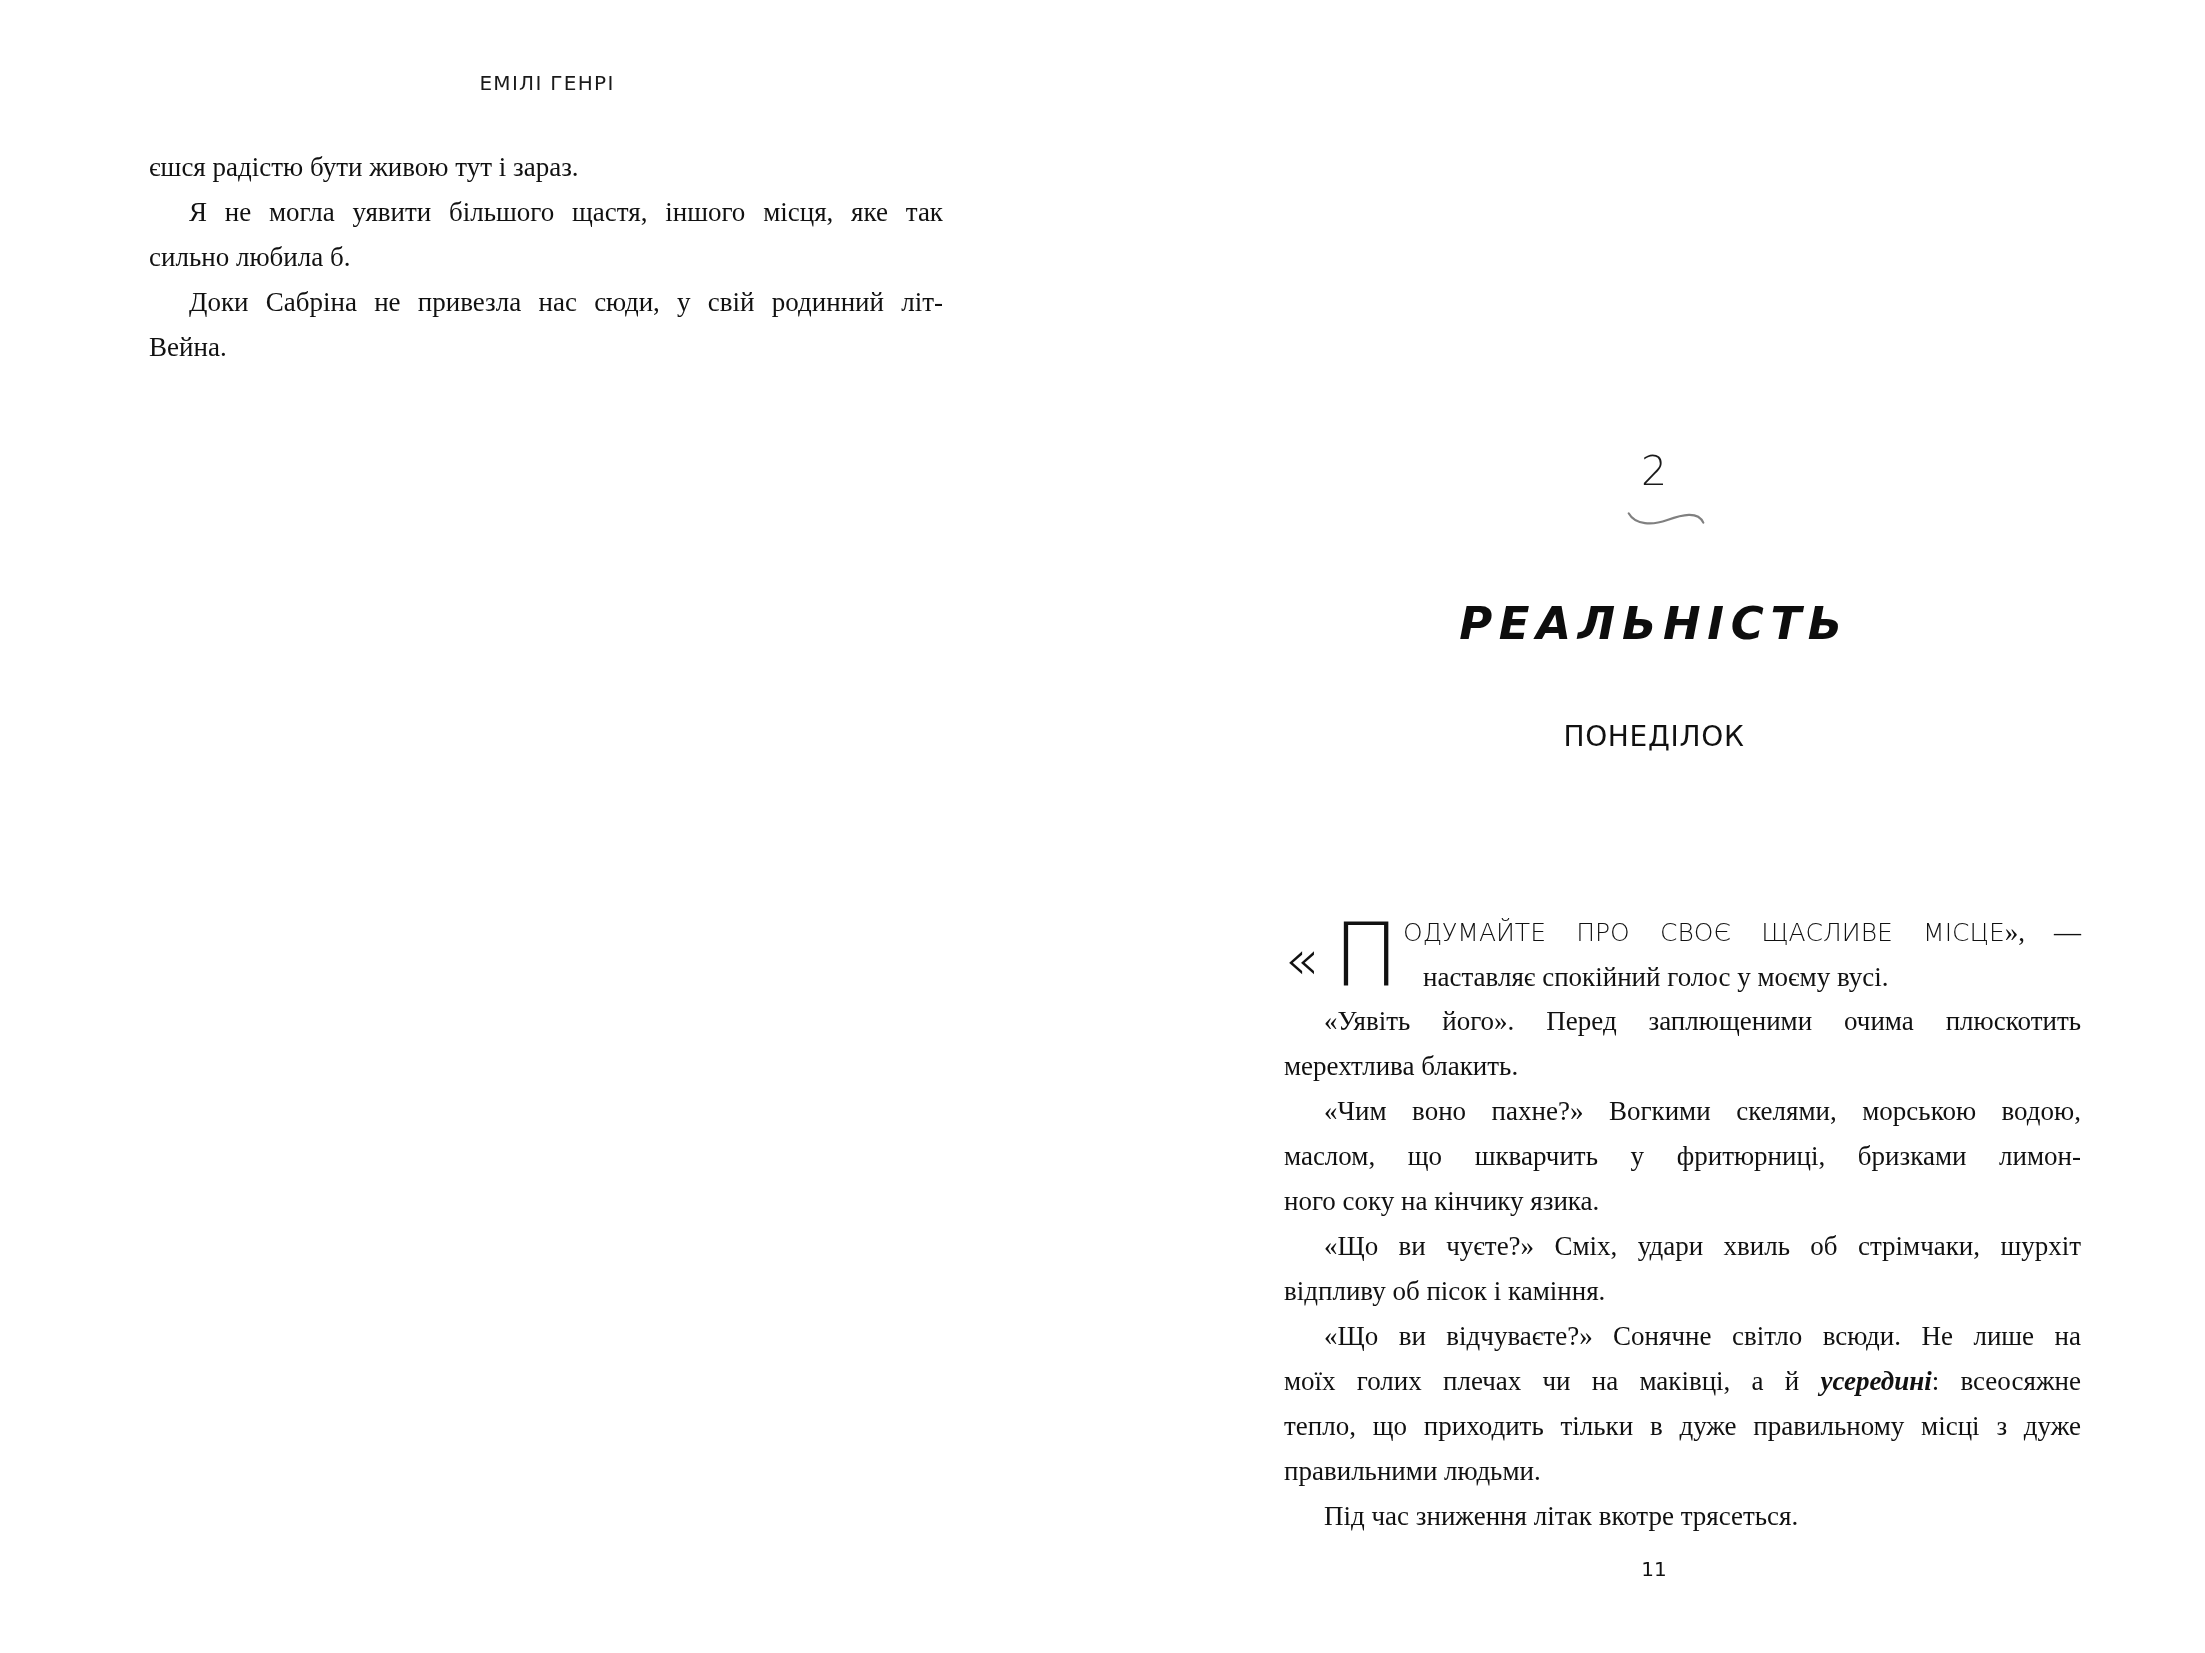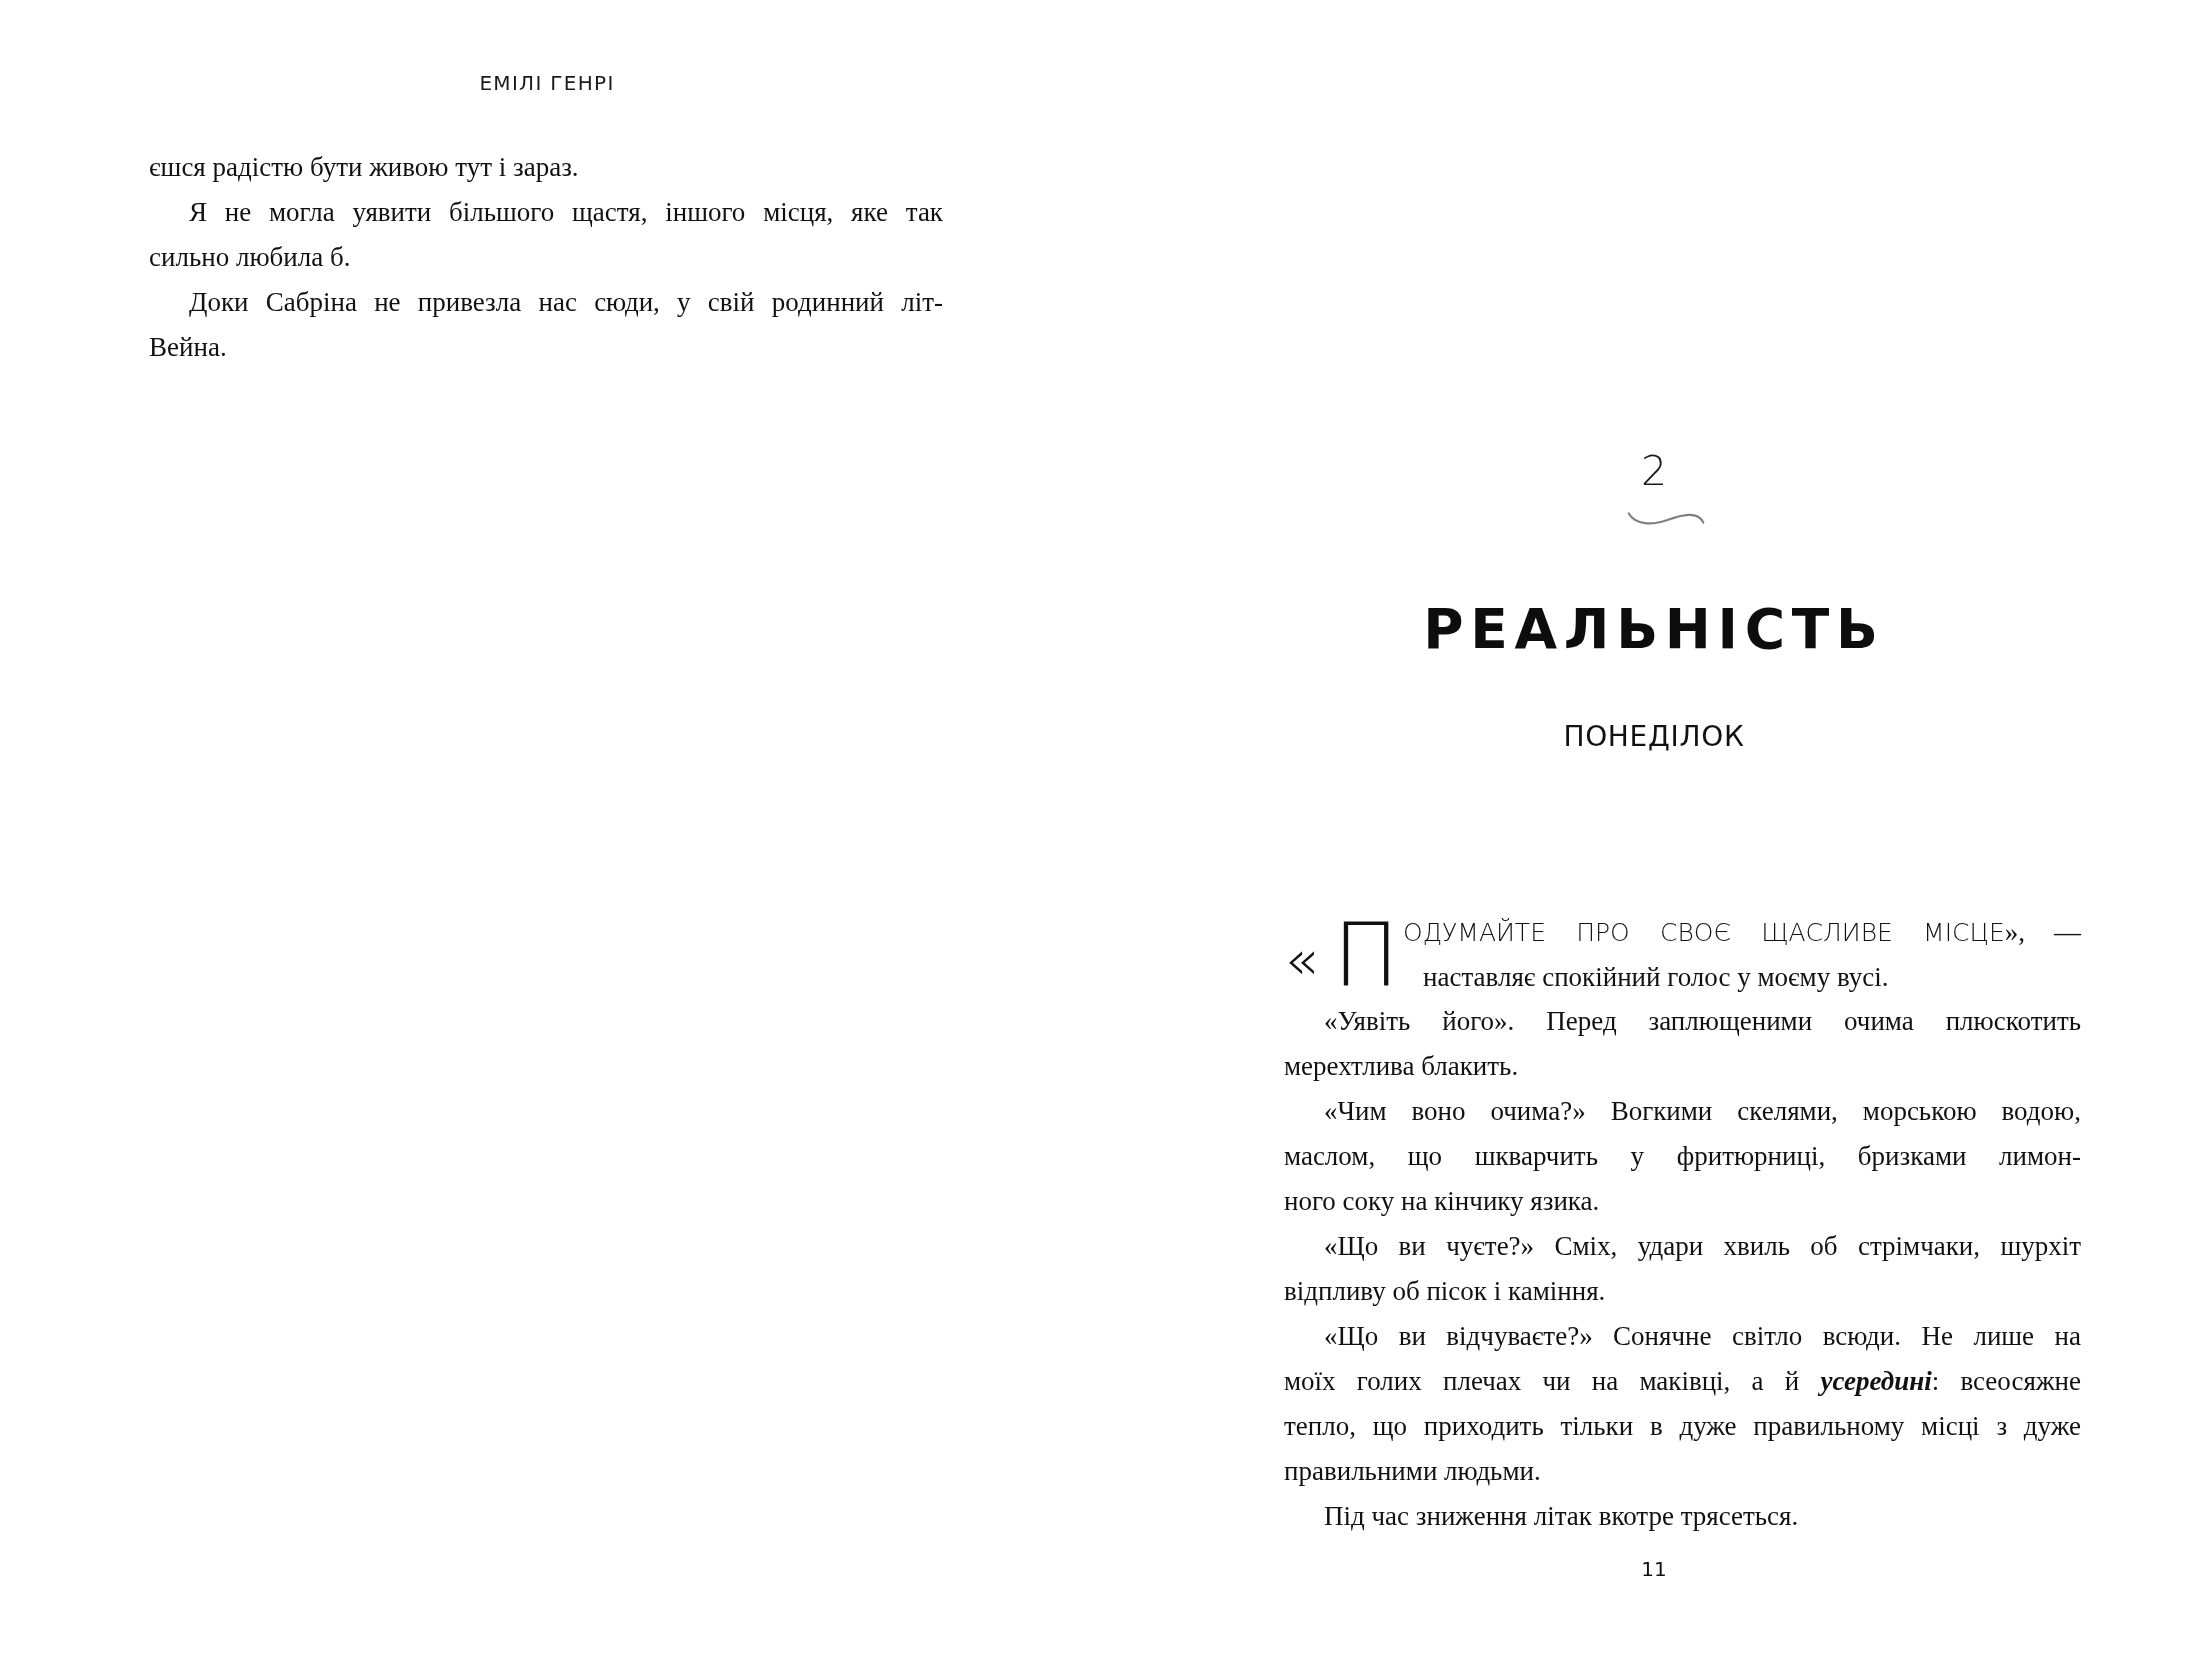--- a/index.html
+++ b/index.html
@@ -22,21 +22,21 @@
   .line.last { text-align-last: left; }
   .line.indent { text-indent: 40px; }
   .left-text { left: 149px; top: 145px; width: 794px; }
   .chapter-num {
     position: absolute; left: 0; width: 1102px; top: 447px; text-align: center;
     font-family: "DejaVu Sans", sans-serif; font-weight: 300; font-size: 41px; color: #1a1a1a;
   }
   .swash { position: absolute; left: 523px; top: 508px; width: 80px; height: 24px; }
   .chapter-title {
     position: absolute; left: 0; width: 1102px; top: 597px; text-align: center;
-    font-family: "DejaVu Sans", sans-serif; font-weight: bold; font-size: 55px; letter-spacing: 6.7px; color: #0d0d0d;
+    font-family: "DejaVu Sans", sans-serif; font-weight: bold; font-size: 45px; letter-spacing: 6.7px; color: #0d0d0d; font-style: italic;
   }
   .chapter-sub {
     position: absolute; left: 0; width: 1102px; top: 720px; text-align: center;
     font-family: "DejaVu Sans", sans-serif; font-size: 28px; letter-spacing: 0.7px; color: #111;
   }
   .right-text { left: 181px; top: 910px; width: 797px; }
   .dropcap-wrap { position: relative; height: 89px; }
   .guillemet {
     position: absolute; left: 0; top: 20px;
     font-family: "DejaVu Sans", sans-serif; font-size: 56px; line-height: 60px; font-weight: 300;
@@ -87,21 +87,21 @@
 
   <div class="body-text right-text">
     <div class="dropcap-wrap">
       <span class="guillemet">«</span>
       <span class="dropcap">П</span>
       <div class="dc-line1"><span>ОДУМАЙТЕ ПРО СВОЄ ЩАСЛИВЕ МІСЦЕ</span><span class="tail">», —</span></div>
       <div class="dc-line2">наставляє спокійний голос у моєму вусі.</div>
     </div>
     <div class="line indent">«Уявіть його». Перед заплющеними очима плюскотить</div>
     <div class="line last">мерехтлива блакить.</div>
-    <div class="line indent">«Чим воно очима?» Вогкими скелями, морською водою,</div>
+    <div class="line indent">«Чим воно пахне?» Вогкими скелями, морською водою,</div>
     <div class="line">маслом, що шкварчить у фритюрниці, бризками лимон-</div>
     <div class="line last">ного соку на кінчику язика.</div>
     <div class="line indent">«Що ви чуєте?» Сміх, удари хвиль об стрімчаки, шурхіт</div>
     <div class="line last">відпливу об пісок і каміння.</div>
     <div class="line indent">«Що ви відчуваєте?» Сонячне світло всюди. Не лише на</div>
     <div class="line"><span>моїх голих плечах чи на маківці, а й </span><em>усередині</em><span>: всеосяжне</span></div>
     <div class="line">тепло, що приходить тільки в дуже правильному місці з дуже</div>
     <div class="line last">правильними людьми.</div>
     <div class="line indent last">Під час зниження літак вкотре трясеться.</div>
   </div>

